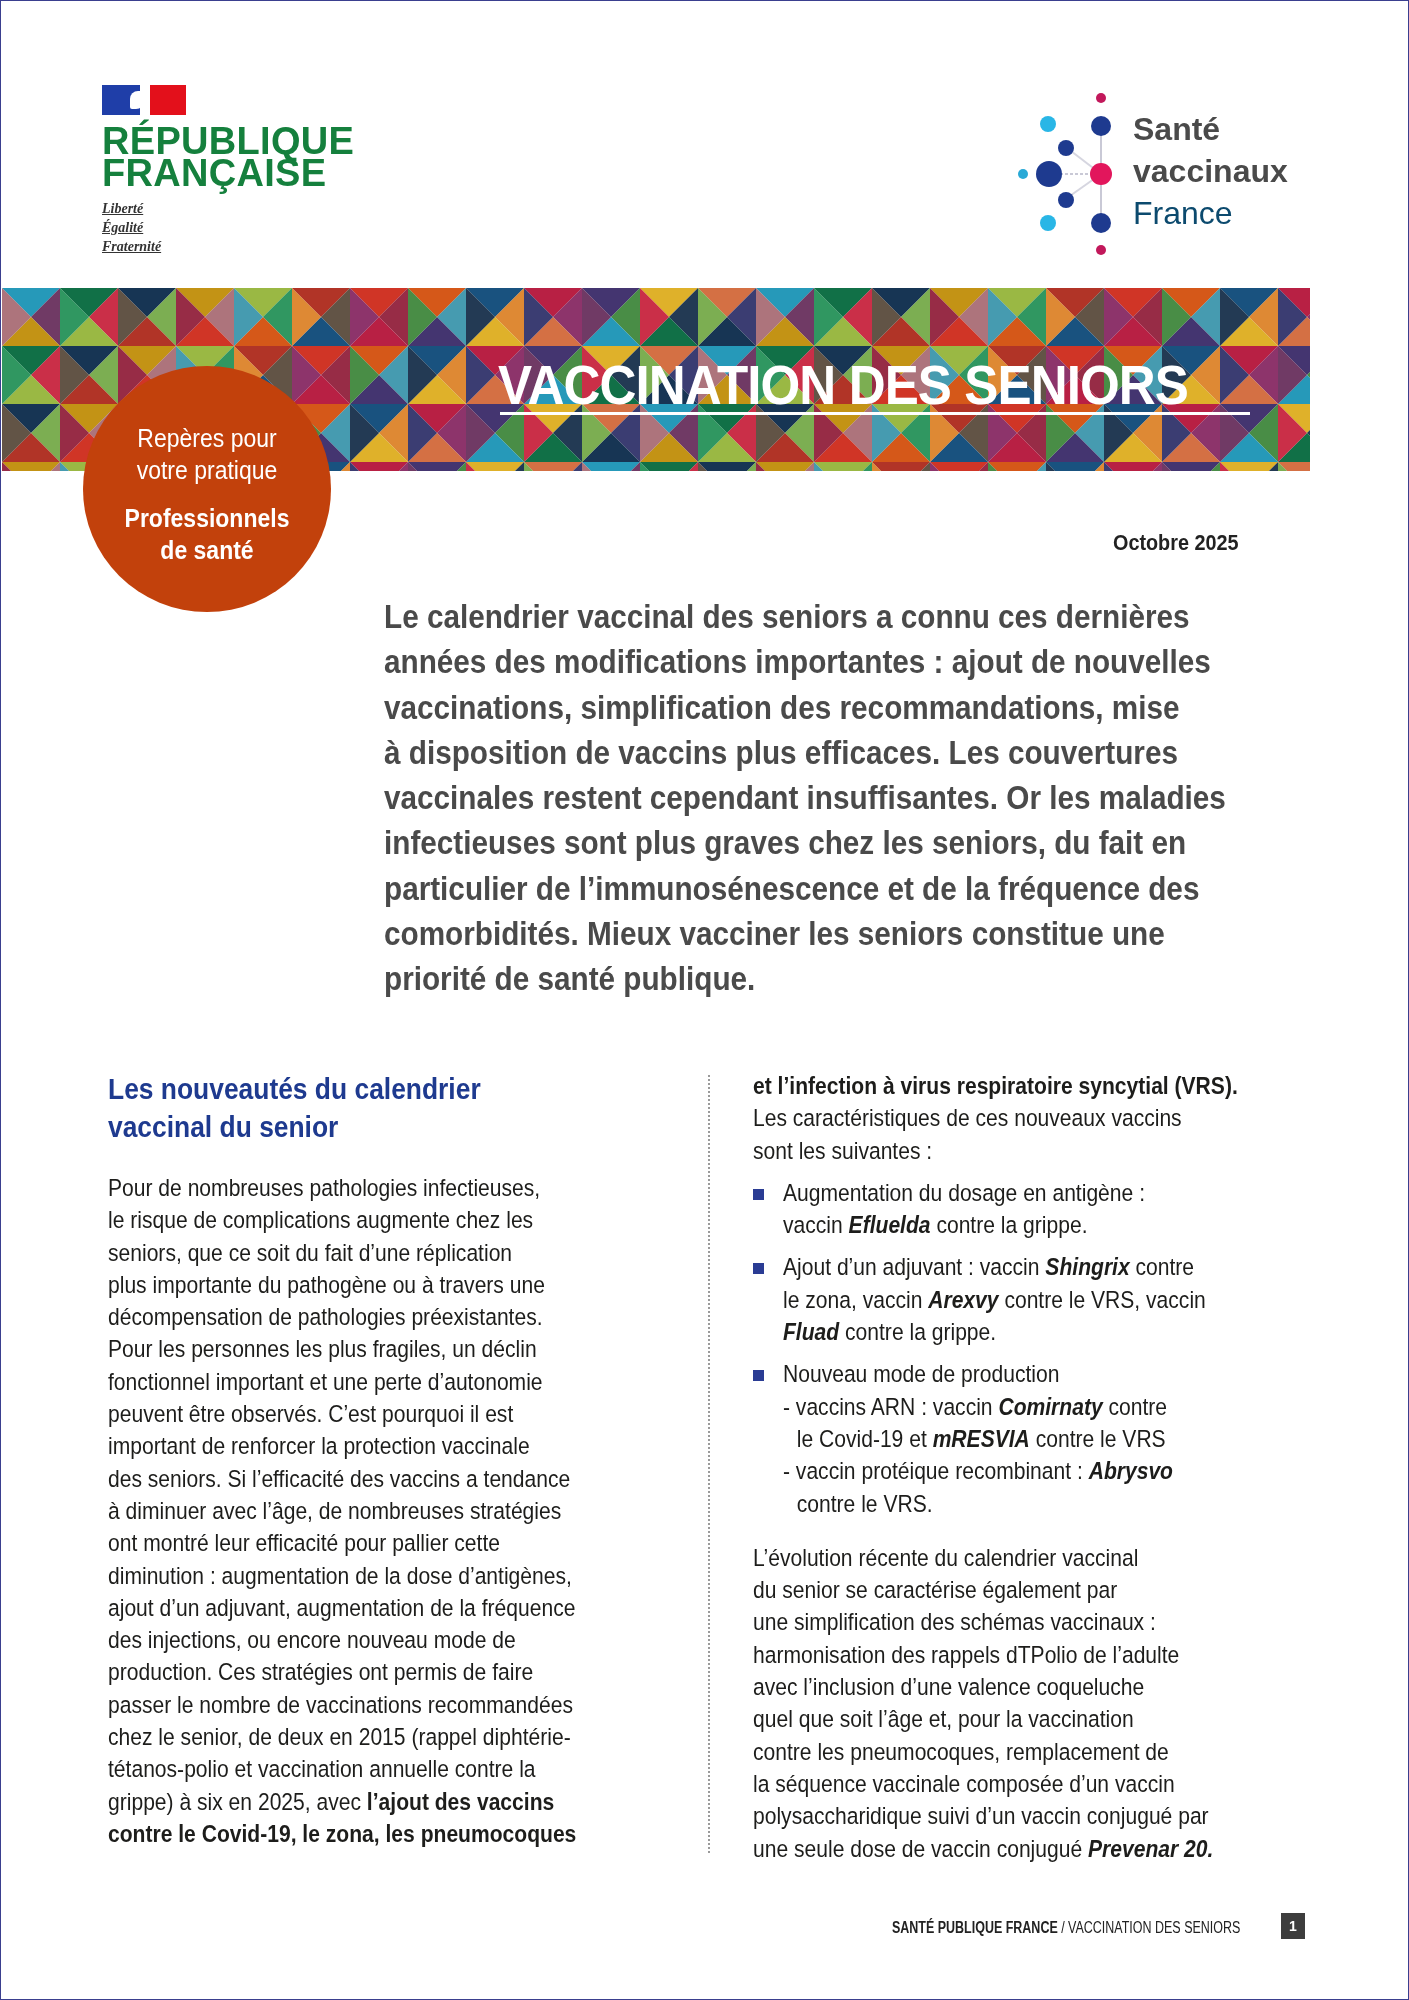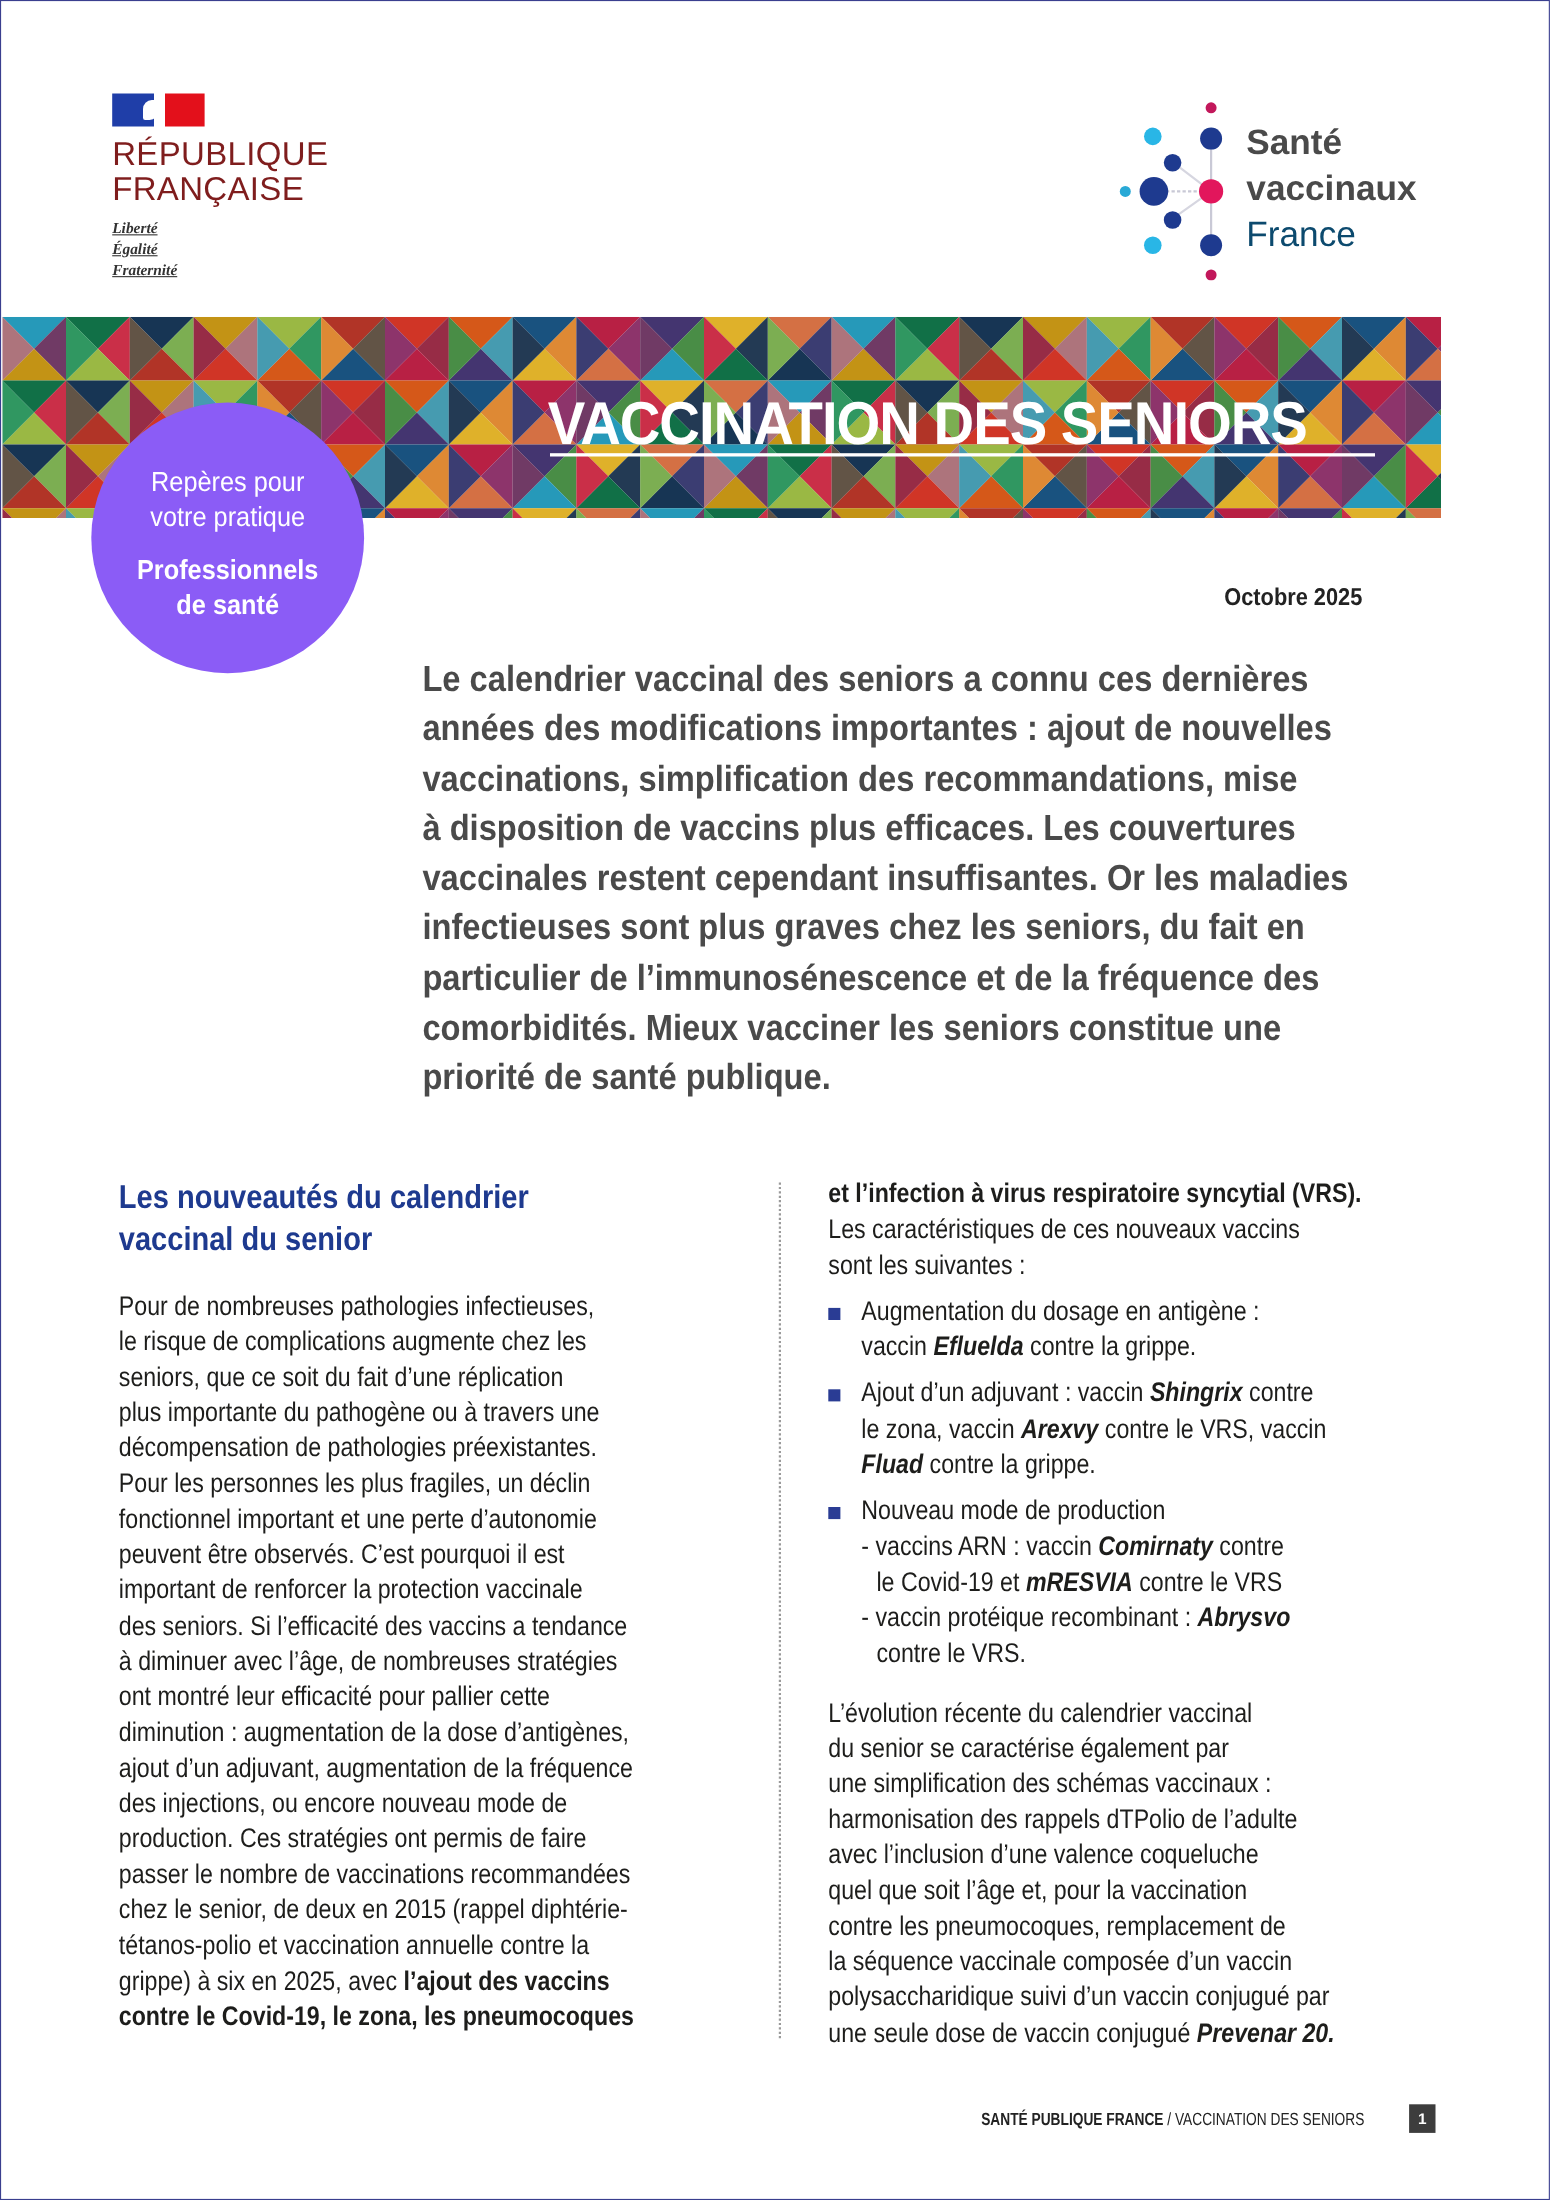--- a/index.html
+++ b/index.html
@@ -10,38 +10,38 @@
   }
   .page-frame { position: absolute; left: 0; top: 0; width: 1407px; height: 1998px; border: 1px solid #3a3f8f; box-sizing: content-box; }
 
   
   .rf-logo { position: absolute; left: 102px; top: 85px; width: 220px; }
   .rf-flag { display: flex; width: 84px; height: 30px; }
   .rf-flag .blue { width: 38px; height: 30px; background: #1f3ea8; position: relative; }
   .rf-flag .white { width: 10px; height: 30px; background: #fff; }
   .rf-flag .red { width: 36px; height: 30px; background: #e3101b; }
   .rf-flag .blue::after { content:""; position:absolute; right:-4px; top:6px; width:14px; height:18px; background:#fff; border-radius:8px 2px 8px 2px; }
-  .rf-title { font-family: "Liberation Sans", sans-serif; font-weight: 400; font-size: 30px; line-height: 32px; margin-top: 10px; letter-spacing: 0.3px; color: #7f1d1d; }
+  .rf-title { font-family: "Liberation Sans", sans-serif; font-weight: 700; font-size: 38px; line-height: 32px; margin-top: 10px; letter-spacing: 0.3px; color: #15803d; }
   .rf-motto { font-family: "Liberation Serif", serif; font-style: italic; font-weight: 700; font-size: 14px; line-height: 19px; margin-top: 10px; color: #333; text-decoration: underline; }
 
   
   .spf-logo { position: absolute; left: 1015px; top: 90px; width: 300px; height: 165px; }
   .spf-dots { position: absolute; left: 0; top: 0; width: 110px; height: 165px; }
   .spf-name { position: absolute; left: 118px; top: 18px; font-family: "Liberation Sans", sans-serif; font-size: 32px; line-height: 42px; color: #4a4a4a; }
   .spf-name .b { font-weight: 700; display: block; }
   .spf-name .l { font-weight: 400; display: block; color: #0c4a6e; }
 
   
   .banner { position: absolute; left: 2px; top: 288px; width: 1308px; height: 183px; overflow: hidden; }
   .banner svg { display: block; }
   .banner-title { position: absolute; left: 498px; top: 355px; font-family: "Liberation Sans", sans-serif; font-weight: 700; font-size: 55px; line-height: 60px; color: #ffffff; letter-spacing: -1px; transform: scaleX(0.93); transform-origin: left top; white-space: nowrap; }
   .banner-underline { position: absolute; left: 500px; top: 412px; width: 750px; height: 3px; background: #ffffff; }
 
   
-  .badge { position: absolute; left: 83px; top: 366px; width: 248px; height: 246px; border-radius: 50%; background: #8b5cf6; color: #fff; text-align: center; font-family: "Liberation Sans", sans-serif; }
+  .badge { position: absolute; left: 83px; top: 366px; width: 248px; height: 246px; border-radius: 50%; background: #c2410c; color: #fff; text-align: center; font-family: "Liberation Sans", sans-serif; }
   .badge .l1 { position: absolute; left: 0; right: 0; top: 56px; font-size: 25px; line-height: 32px; transform: scaleX(0.92); }
   .badge .l2 { position: absolute; left: 0; right: 0; top: 136px; font-size: 25px; line-height: 32px; font-weight: 700; transform: scaleX(0.92); }
 
   .date { position: absolute; left: 1113px; top: 530px; font-family: "Liberation Sans", sans-serif; font-weight: 700; font-size: 22px; color: #222; transform: scaleX(0.9); transform-origin: left top; }
 
   .intro { position: absolute; left: 384px; top: 594px; width: 940px; font-family: "Liberation Sans", sans-serif; font-weight: 700; font-size: 33px; line-height: 45.3px; color: #4a4a4a; transform: scaleX(0.9); transform-origin: left top; }
   .intro p { margin: 0; white-space: nowrap; }
 
   
   .col { position: absolute; font-family: "Liberation Sans", sans-serif; font-size: 24.5px; line-height: 32.3px; color: #1d1d1b; }

